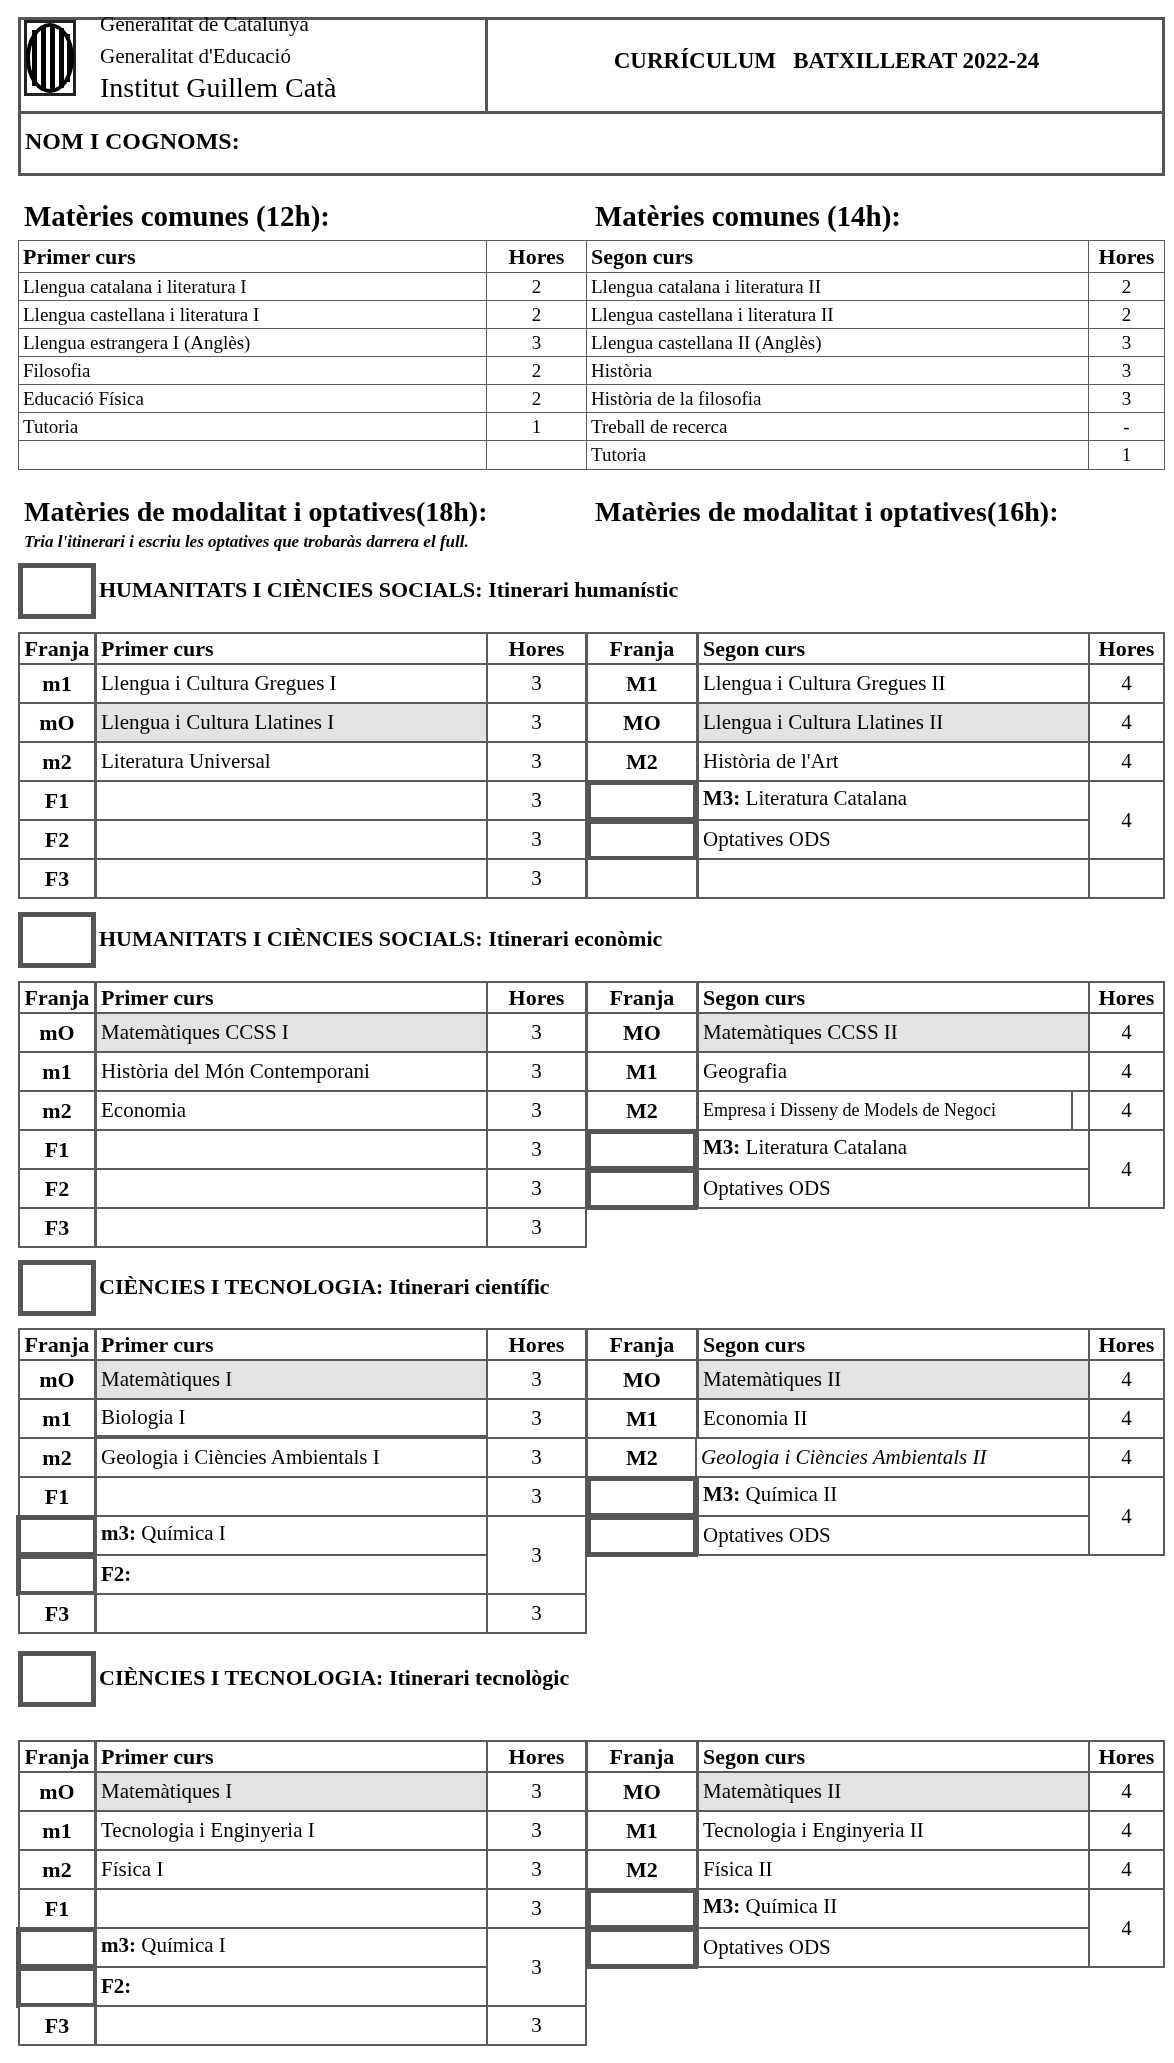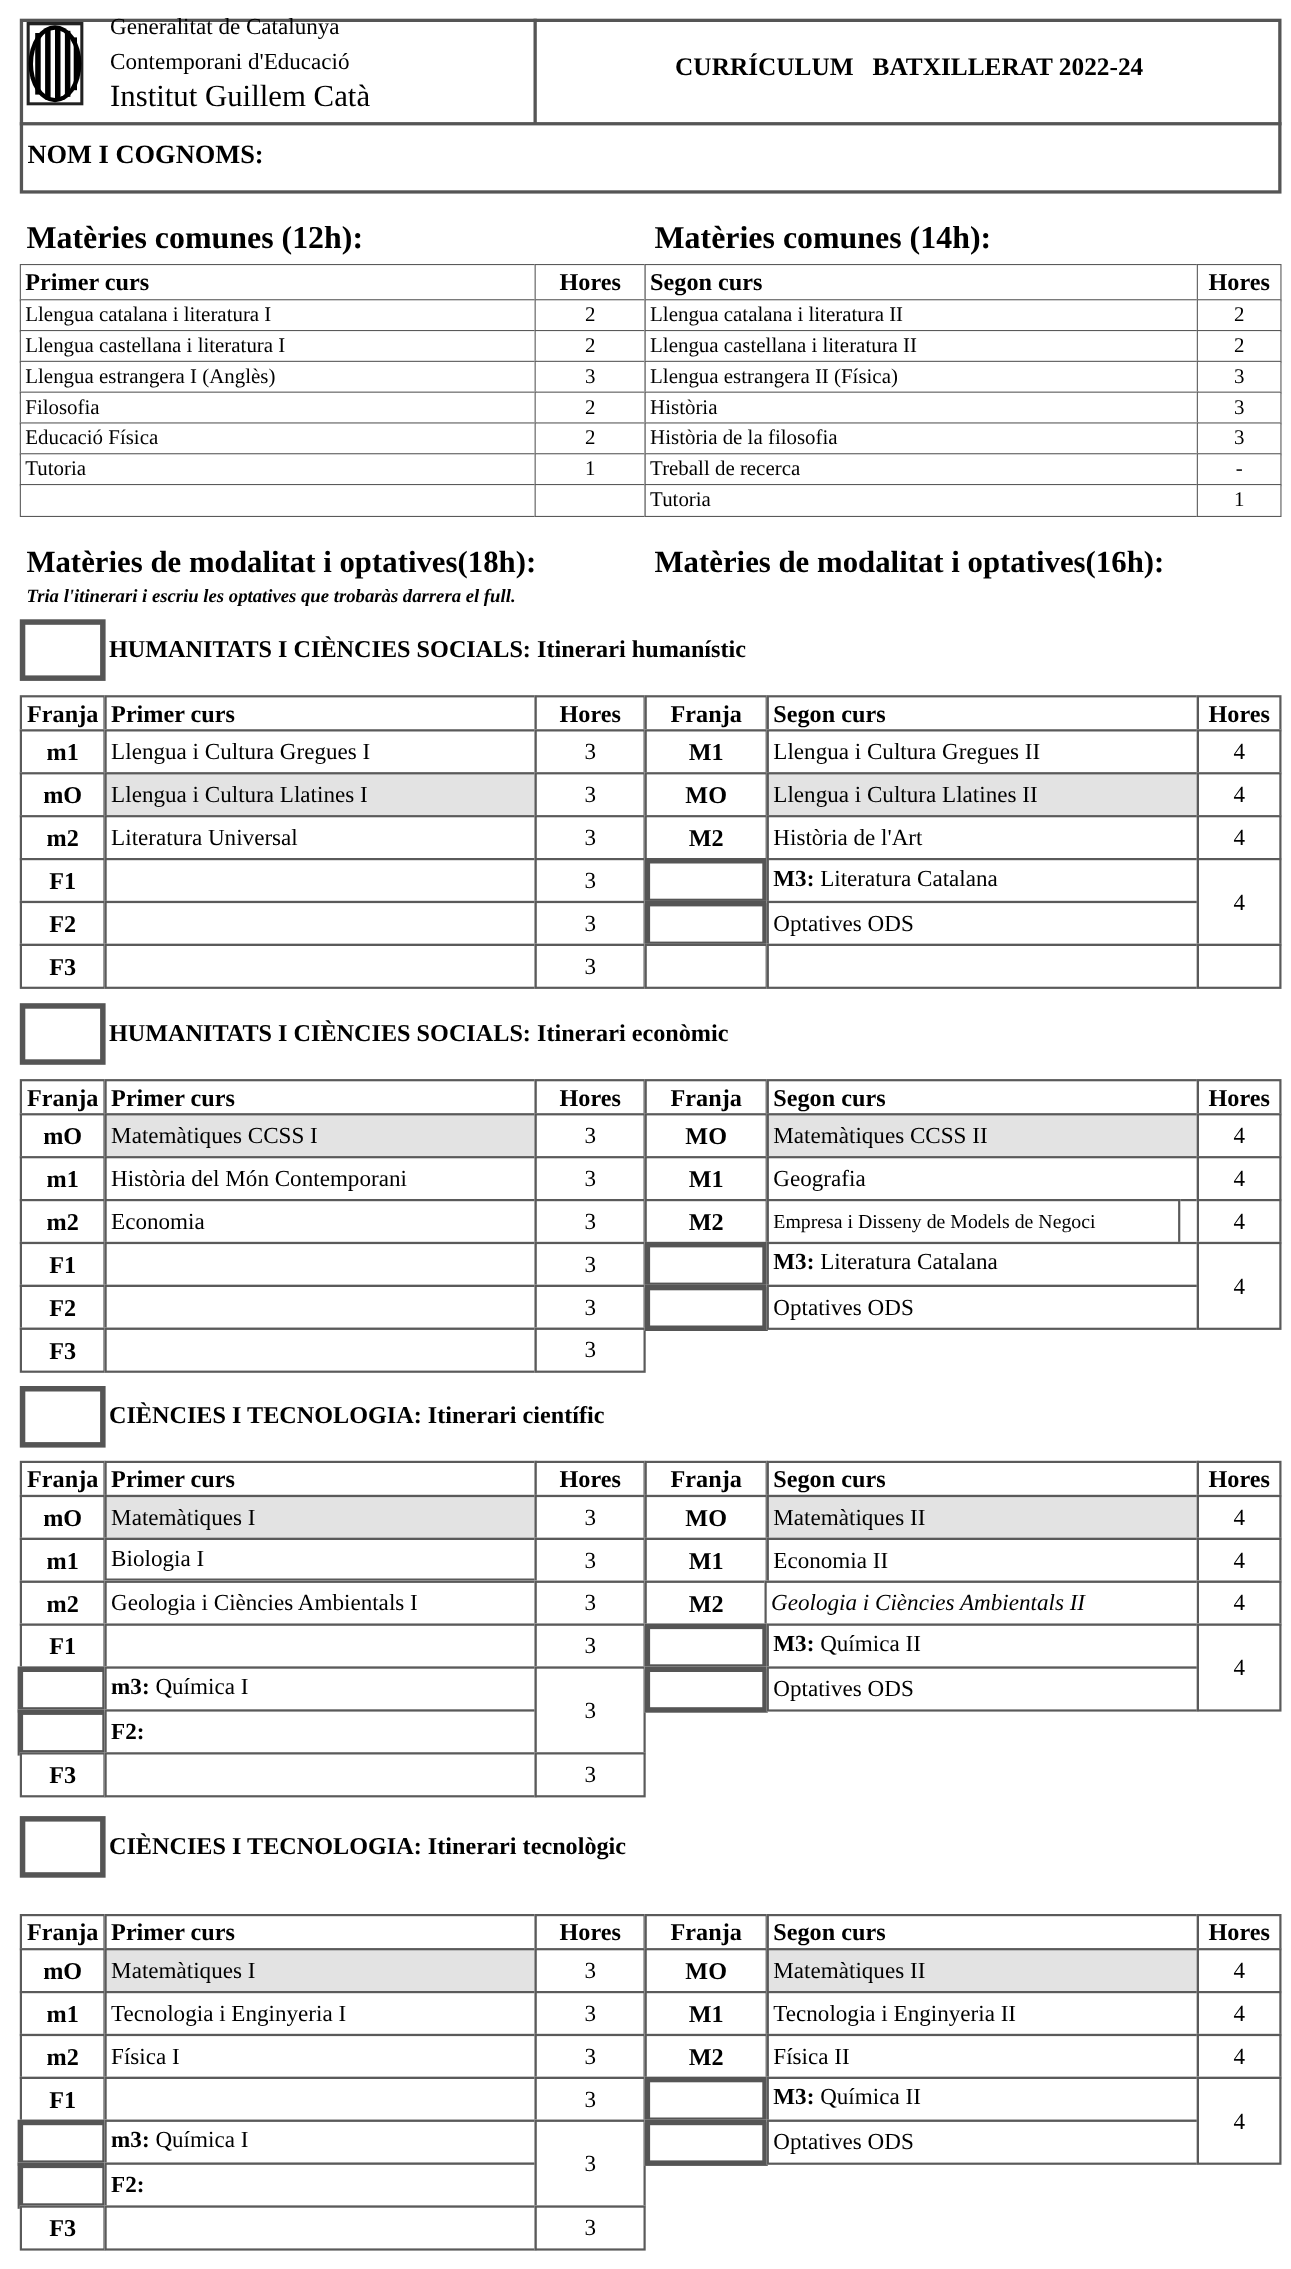--- a/index.html
+++ b/index.html
@@ -38,21 +38,21 @@
     <ellipse cx="26" cy="38" rx="24" ry="35" fill="#000"></ellipse>
     <ellipse cx="26" cy="38" rx="20" ry="31" fill="#fff"></ellipse>
     <rect x="8" y="10" width="5" height="56" fill="#000"></rect>
     <rect x="17" y="6" width="5" height="64" fill="#000"></rect>
     <rect x="26" y="6" width="5" height="64" fill="#000"></rect>
     <rect x="35" y="8" width="5" height="60" fill="#000"></rect>
     <rect x="43" y="14" width="3" height="48" fill="#000"></rect>
   </svg>
 </div>
 <div class="abs" style="left:100px;top:12px;font-size:21px;">Generalitat de Catalunya</div>
-<div class="abs" style="left:100px;top:44px;font-size:21px;">Contemporani d'Educació</div>
+<div class="abs" style="left:100px;top:44px;font-size:21px;">Generalitat d'Educació</div>
 <div class="abs" style="left:100px;top:72px;font-size:28px;">Institut Guillem Catà</div>
 <div class="abs b" style="left:488px;top:48px;width:677px;text-align:center;font-size:23px;white-space:pre;">CURRÍCULUM   BATXILLERAT 2022-24</div>
 <div class="abs b" style="left:25px;top:128px;font-size:24px;">NOM I COGNOMS:</div>
 <div class="abs" style="left:290px;top:118px;width:860px;height:52px;"></div>
 
 <div class="sec-title" style="left:24px;top:200px;">Matèries comunes (12h):</div>
 <div class="sec-title" style="left:595px;top:200px;">Matèries comunes (14h):</div>
 
 <div id="common-first"></div>
 <div id="common-second"></div>
@@ -78,21 +78,21 @@
 <div class="cell thin txt cm" style="left: 18px; top: 412px; width: 470px; height: 30px;">Tutoria</div>
 <div class="cell thin ctr cm" style="left: 486px; top: 412px; width: 101px; height: 30px;">1</div>
 <div class="cell thin txt cm" style="left: 18px; top: 440px; width: 470px; height: 30px;"></div>
 <div class="cell thin ctr cm" style="left: 486px; top: 440px; width: 101px; height: 30px;"></div>
 <div class="cell thin txt hdr-txt" style="left: 586px; top: 240px; width: 504px; height: 34px;">Segon curs</div>
 <div class="cell thin ctr hdr-txt" style="left: 1088px; top: 240px; width: 77px; height: 34px;">Hores</div>
 <div class="cell thin txt cm" style="left: 586px; top: 272px; width: 504px; height: 30px;">Llengua catalana i literatura II</div>
 <div class="cell thin ctr cm" style="left: 1088px; top: 272px; width: 77px; height: 30px;">2</div>
 <div class="cell thin txt cm" style="left: 586px; top: 300px; width: 504px; height: 30px;">Llengua castellana i literatura II</div>
 <div class="cell thin ctr cm" style="left: 1088px; top: 300px; width: 77px; height: 30px;">2</div>
-<div class="cell thin txt cm" style="left: 586px; top: 328px; width: 504px; height: 30px;">Llengua estrangera II (Física)</div>
+<div class="cell thin txt cm" style="left: 586px; top: 328px; width: 504px; height: 30px;">Llengua castellana II (Anglès)</div>
 <div class="cell thin ctr cm" style="left: 1088px; top: 328px; width: 77px; height: 30px;">3</div>
 <div class="cell thin txt cm" style="left: 586px; top: 356px; width: 504px; height: 30px;">Història</div>
 <div class="cell thin ctr cm" style="left: 1088px; top: 356px; width: 77px; height: 30px;">3</div>
 <div class="cell thin txt cm" style="left: 586px; top: 384px; width: 504px; height: 30px;">Història de la filosofia</div>
 <div class="cell thin ctr cm" style="left: 1088px; top: 384px; width: 77px; height: 30px;">3</div>
 <div class="cell thin txt cm" style="left: 586px; top: 412px; width: 504px; height: 30px;">Treball de recerca</div>
 <div class="cell thin ctr cm" style="left: 1088px; top: 412px; width: 77px; height: 30px;">-</div>
 <div class="cell thin txt cm" style="left: 586px; top: 440px; width: 504px; height: 30px;">Tutoria</div>
 <div class="cell thin ctr cm" style="left: 1088px; top: 440px; width: 77px; height: 30px;">1</div>
 <div class="check" style="left: 18px; top: 563px; width: 78px; height: 56px;"></div>

